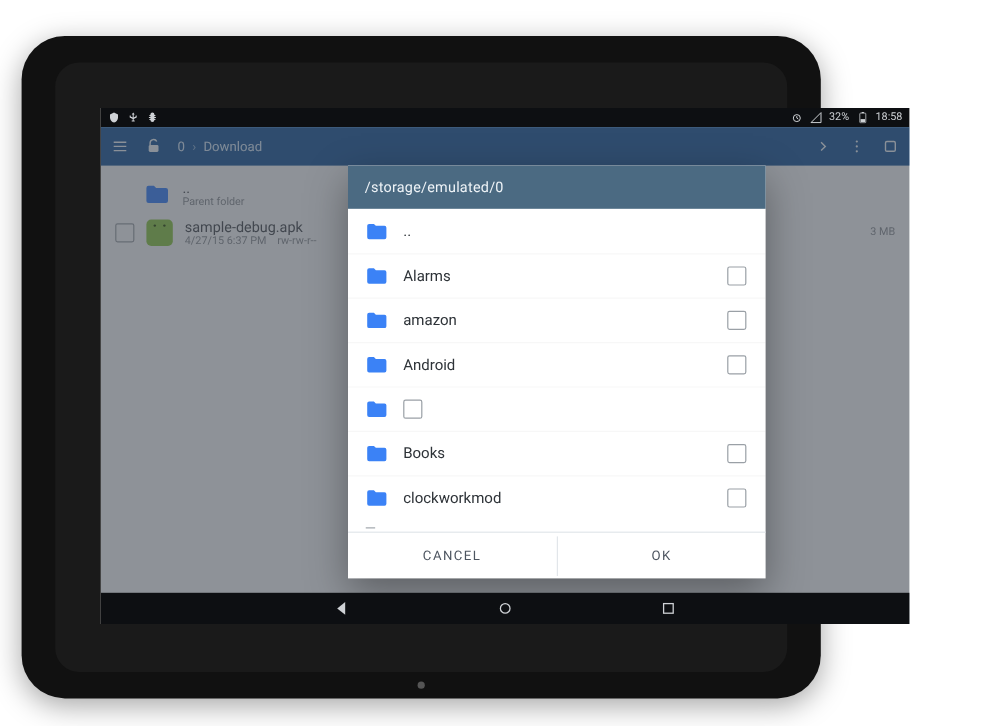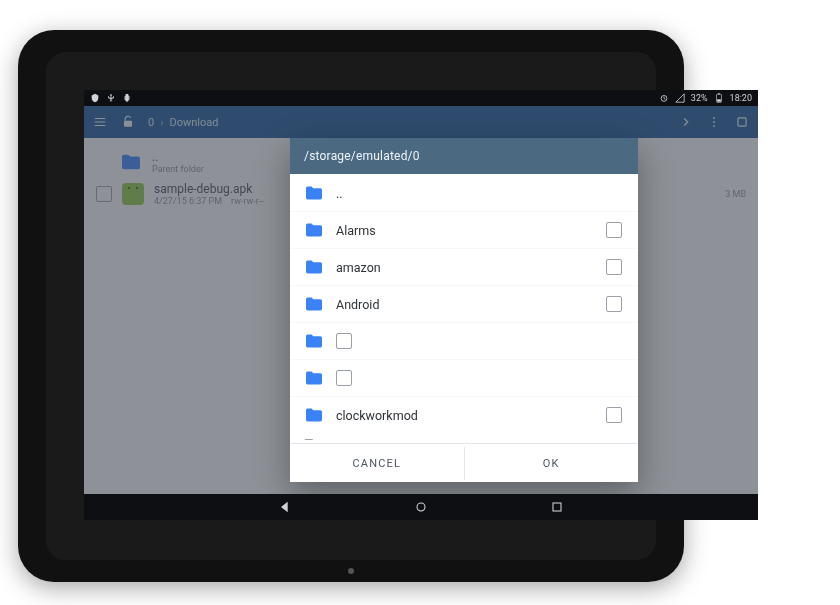--- a/index.html
+++ b/index.html
@@ -96,21 +96,21 @@
             </svg>
           </span>
         <span>32%</span>
         <span class="stat-ico">
             <svg viewBox="0 0 10 16">
               <rect x="1" y="2" width="8" height="13" rx="1" fill="none" stroke="#cfd2d6"></rect>
               <rect x="3.5" y="0.5" width="3" height="1.5" fill="#cfd2d6"></rect>
               <rect x="2" y="10" width="6" height="4" fill="#cfd2d6"></rect>
             </svg>
           </span>
-        <span>18:20</span>
+        <span>18:58</span>
       </div>
     </div>
 
     <div class="actionbar">
       <span class="ab-ico">
           <svg viewBox="0 0 24 24">
             <path d="M3 6h18M3 12h18M3 18h18" stroke="#e9f0f7" stroke-width="2"></path>
           </svg>
         </span>
       <span class="ab-ico">
@@ -206,20 +206,21 @@
         <div class="dlg-row">
           <span class="dlg-fold"><svg viewBox="0 0 24 20">
                 <path d="M2 4a2 2 0 012-2h5l2 2h9a2 2 0 012 2v10a2 2 0 01-2 2H4a2 2 0 01-2-2V4z"></path>
               </svg></span>
           <span class="dlg-chk"></span>
         </div>
         <div class="dlg-row">
           <span class="dlg-fold"><svg viewBox="0 0 24 20">
                 <path d="M2 4a2 2 0 012-2h5l2 2h9a2 2 0 012 2v10a2 2 0 01-2 2H4a2 2 0 01-2-2V4z"></path>
               </svg></span>
+          <span class="dlg-label">Books</span>
           <span class="dlg-chk"></span>
         </div>
         <div class="dlg-row">
           <span class="dlg-fold"><svg viewBox="0 0 24 20">
                 <path d="M2 4a2 2 0 012-2h5l2 2h9a2 2 0 012 2v10a2 2 0 01-2 2H4a2 2 0 01-2-2V4z"></path>
               </svg></span>
           <span class="dlg-label">clockworkmod</span>
           <span class="dlg-chk"></span>
         </div>
       </div>

